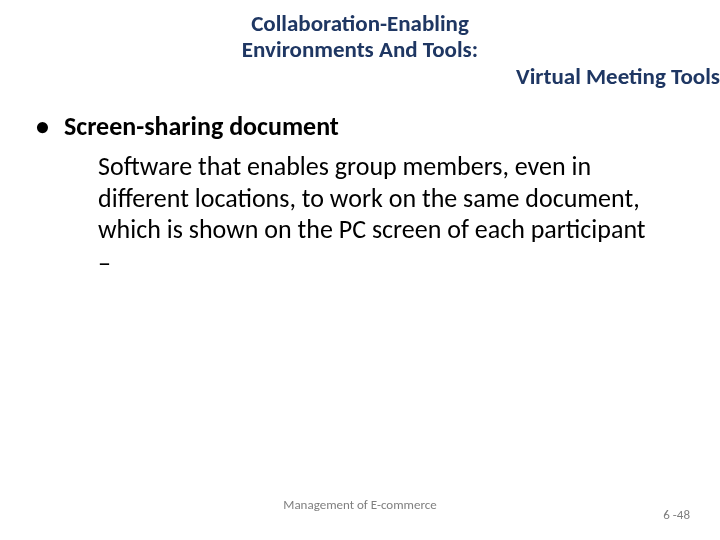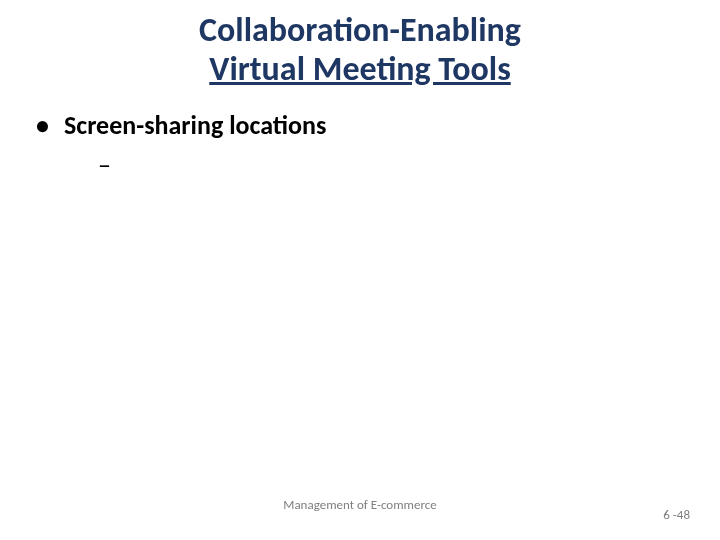--- a/index.html
+++ b/index.html
@@ -15,27 +15,27 @@
   }
   .slide {
     width: 720px;
     height: 540px;
     position: relative;
     box-sizing: border-box;
   }
   .title {
     text-align: center;
     font-weight: 700;
-    font-size: 34px;
+    font-size: 23px;
     line-height: 1.15;
     color: #1f3763;
     padding-top: 10px;
   }
   .title .t-line3 {
-    text-decoration: underline;
+    text-align: right;
   }
   .body {
     padding: 22px 36px 0 36px;
     font-size: 26px;
     line-height: 1.22;
     color: #000;
   }
   .bullet-l1 {
     display: flex;
     font-weight: 700;
@@ -79,29 +79,31 @@
     text-align: center;
   }
 </style>
 </head>
 <body>
 
 <div class="slide">
 
   <div class="title">
     <div class="t-line1">Collaboration-Enabling</div>
+    <div class="t-line2">Environments And Tools:</div>
     <div class="t-line3">Virtual Meeting Tools</div>
   </div>
 
   <div class="body">
     <div class="bullet-l1">
       <span class="dot">•</span>
-      <span>Screen-sharing locations</span>
+      <span>Screen-sharing document</span>
     </div>
     <div class="sub">
+      <div class="desc">Software that enables group members, even in different locations, to work on the same document, which is shown on the PC screen of each participant</div>
       <div class="dash-item">
         <span class="dash">–</span>
       </div>
     </div>
   </div>
 
   <div class="footer-center">Management of E-commerce</div>
   <div class="footer-right">6 -48</div>
 
 </div>

